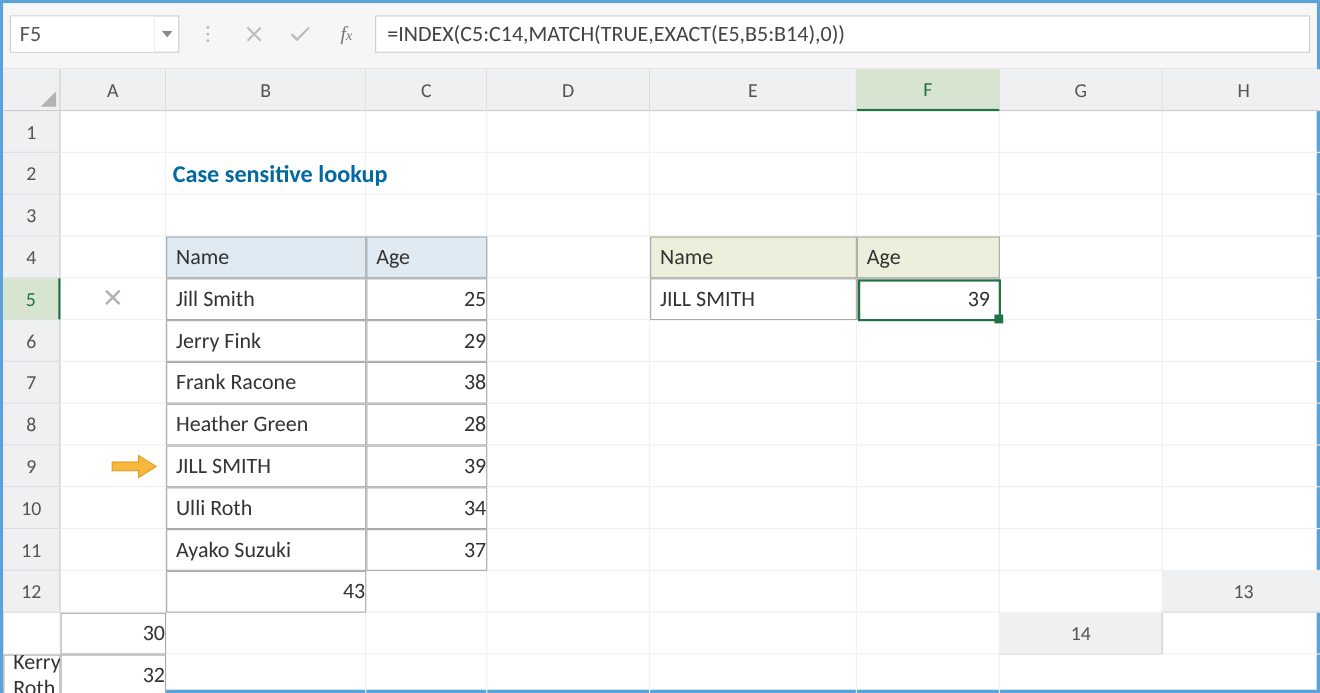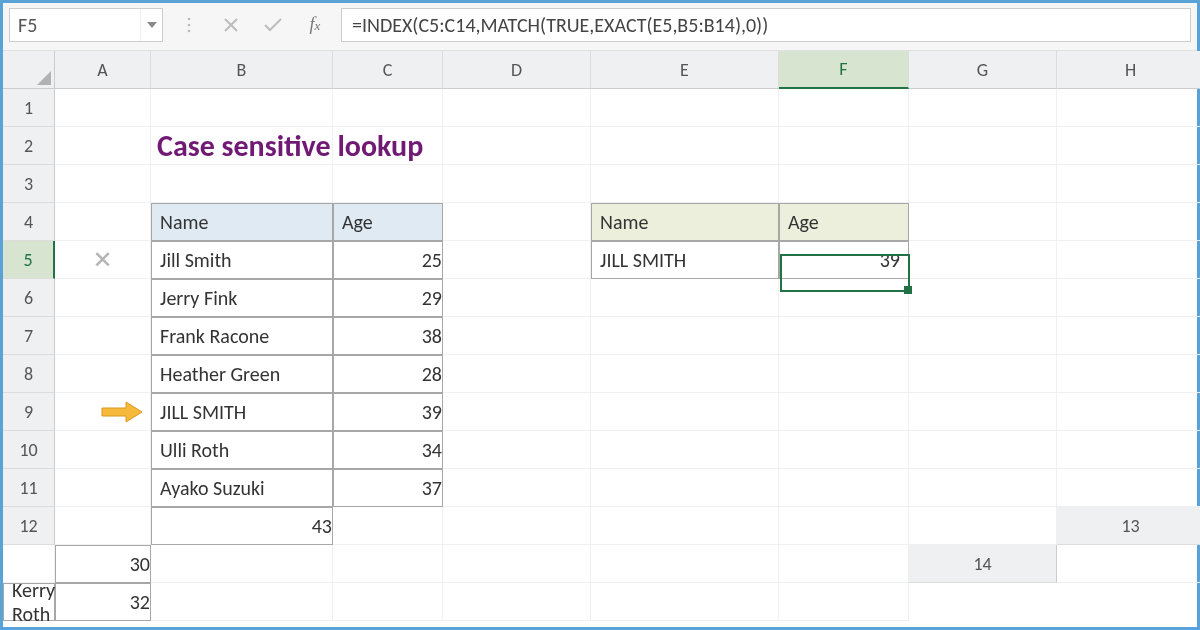--- a/index.html
+++ b/index.html
@@ -1,41 +1,41 @@
 <!DOCTYPE html>
 <html><head>
 <meta charset="utf-8">
 <style>
   * { box-sizing: border-box; }
   body { margin: 0; font-family: Calibri, "Segoe UI", sans-serif; font-size: 20px; background: #fff; color: #333; overflow: hidden; }
   .app { border: 3px solid #5aa2d8; width: 1200px; height: 630px; position: relative; background: #fff; }
 
   
-  .topbar { display: flex; align-items: center; height: 48px; padding: 10px 6px 14px 6px; gap: 10px; background: #f6f6f6; border-bottom: 1px solid #e0e0e0; }
+  .topbar { display: flex; align-items: center; height: 60px; padding: 10px 6px 14px 6px; gap: 10px; background: #f6f6f6; border-bottom: 1px solid #e0e0e0; }
   .namebox-wrap { display: flex; align-items: center; background: #fff; border: 1px solid #ccc; height: 34px; }
   .namebox { width: 130px; height: 32px; border: none; font: inherit; padding: 0 8px; color: #555; outline: none; }
   .namebox-dd { width: 22px; height: 32px; display: flex; align-items: center; justify-content: center; color: #666; border-left: 1px solid #eee; }
   .fb-btn { width: 32px; height: 32px; display: flex; align-items: center; justify-content: center; color: #b4b4b4; }
   .fb-btn.fx { font-style: italic; font-family: "Times New Roman", serif; color: #777; font-size: 18px; }
   .formula-input { flex: 1; height: 34px; border: 1px solid #ccc; background: #fff; padding: 0 10px; font: inherit; color: #444; display: flex; align-items: center; }
 
   
   .grid { display: grid; grid-template-columns: 52px 96px 182px 110px 148px 188px 130px 148px 148px; grid-auto-rows: 38px; }
   .corner { background: #eef0f1; border-right: 1px solid #ccc; border-bottom: 1px solid #ccc; position: relative; }
   .corner::after { content:""; position:absolute; right:3px; bottom:3px; width:0; height:0; border-left:14px solid transparent; border-bottom:14px solid #b2b2b2; }
   .colhead { background: #eef0f1; border-right: 1px solid #dcdcdc; border-bottom: 1px solid #ccc; display:flex; align-items:center; justify-content:center; color:#555; font-size:18px; }
   .colhead.sel { background: #d7e4cf; border-bottom: 2px solid #217346; color:#217346; }
   .rowhead { background: #eef0f1; border-right: 1px solid #ccc; border-bottom: 1px solid #dcdcdc; display:flex; align-items:center; justify-content:center; color:#555; font-size:18px; }
   .rowhead.sel { background: #d7e4cf; border-right: 2px solid #217346; color:#217346; }
   .cell { border-right: 1px solid #eef0f1; border-bottom: 1px solid #eef0f1; display:flex; align-items:center; padding:0 6px; color:#333; }
   .cell.num { justify-content: flex-end; }
   .cell.center { justify-content: center; }
 
   
-  .title { font-weight: bold; font-size: 30px; color:#701a75; }
+  .title { font-weight: bold; font-size: 22px; color:#0369a1; }
 
   
   .t1-head { background: #dfeaf3; border: 1px solid #a7a7a7; color:#333; padding-left:8px; }
   .t1-cell { background:#fff; border: 1px solid #a7a7a7; padding-left:8px; }
   .t1-cell.num { padding-right:0;text-align:center; }
 
   
   .t2-head { background: #ecefdb; border: 1px solid #a7a7a7; padding-left:8px; }
   .t2-cell { background:#fff; border: 1px solid #a7a7a7; padding-left:8px; }
   .t2-cell.num { padding-right:8px; }

